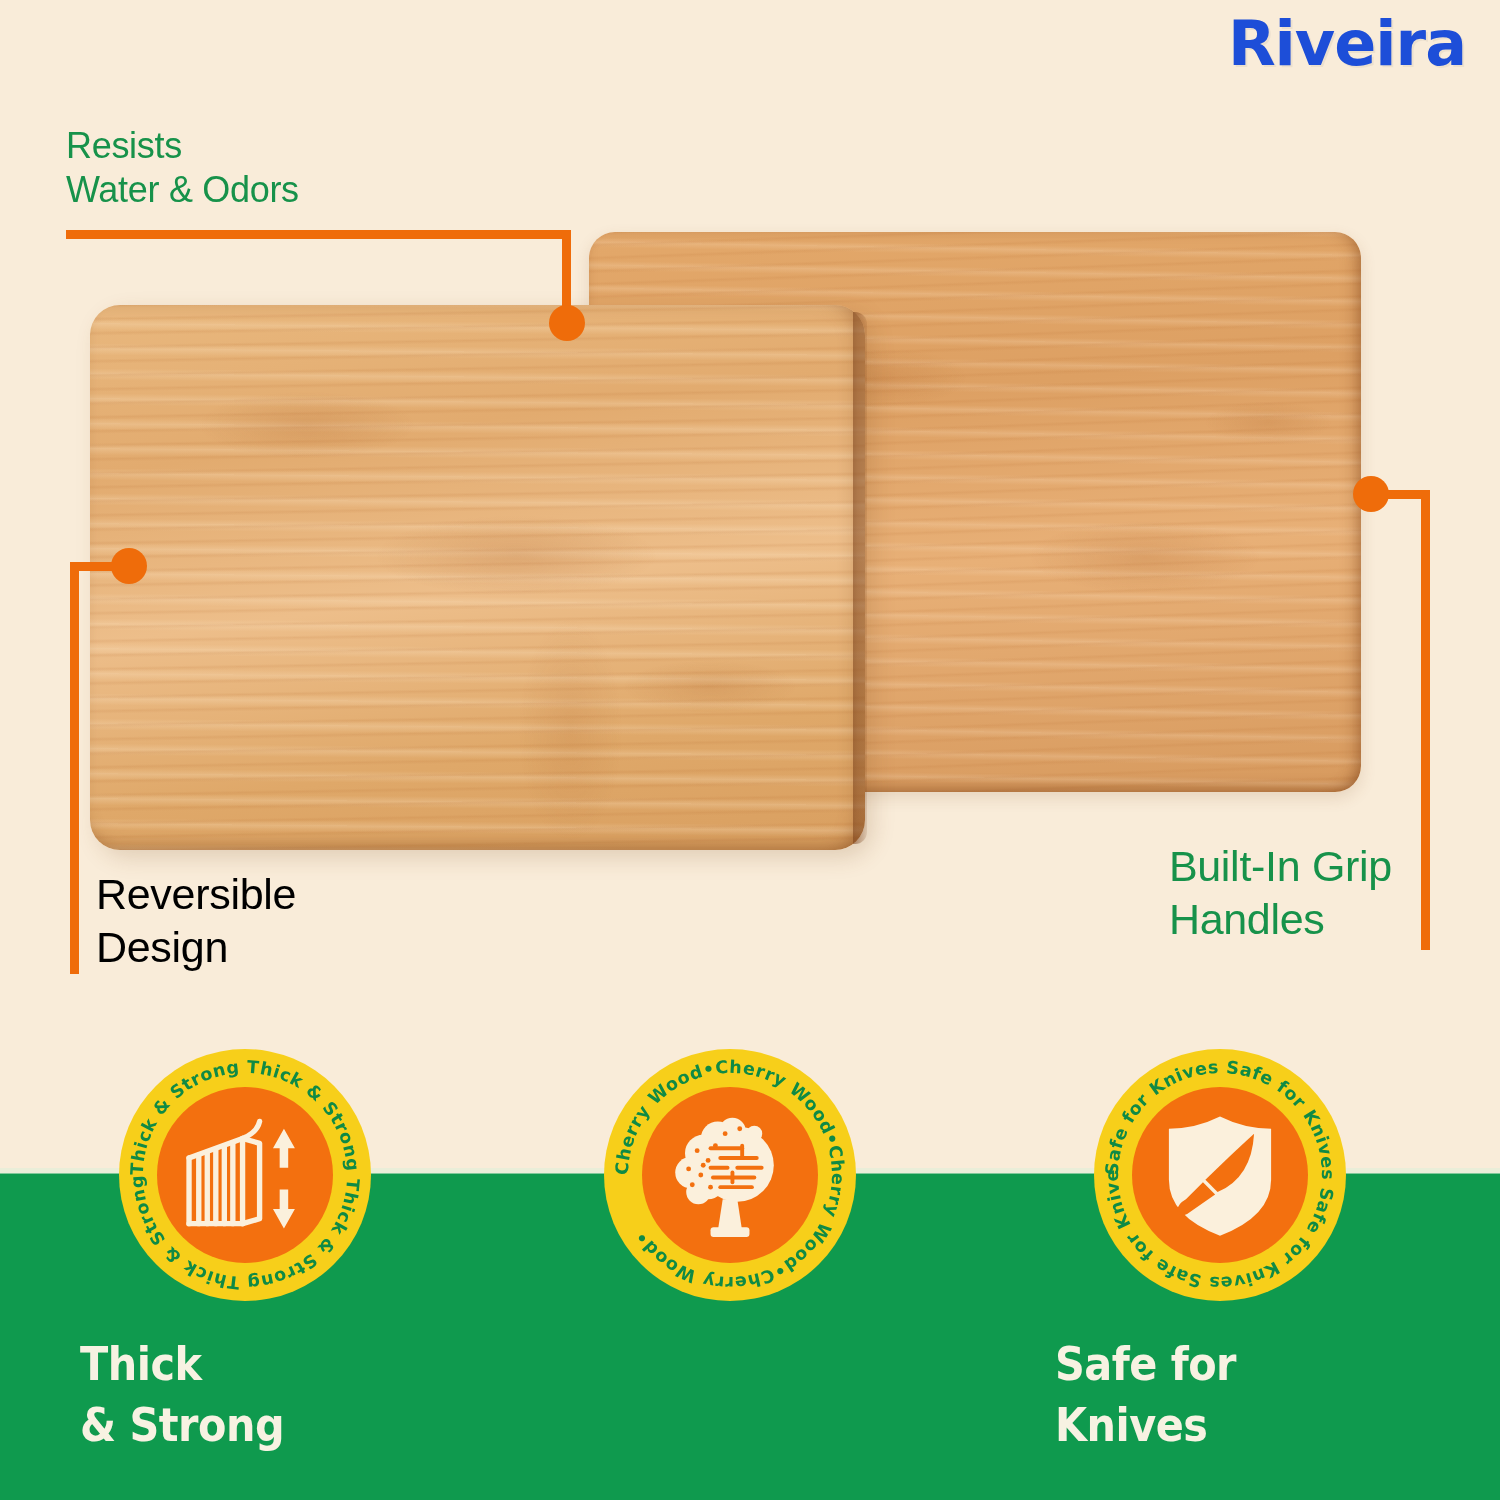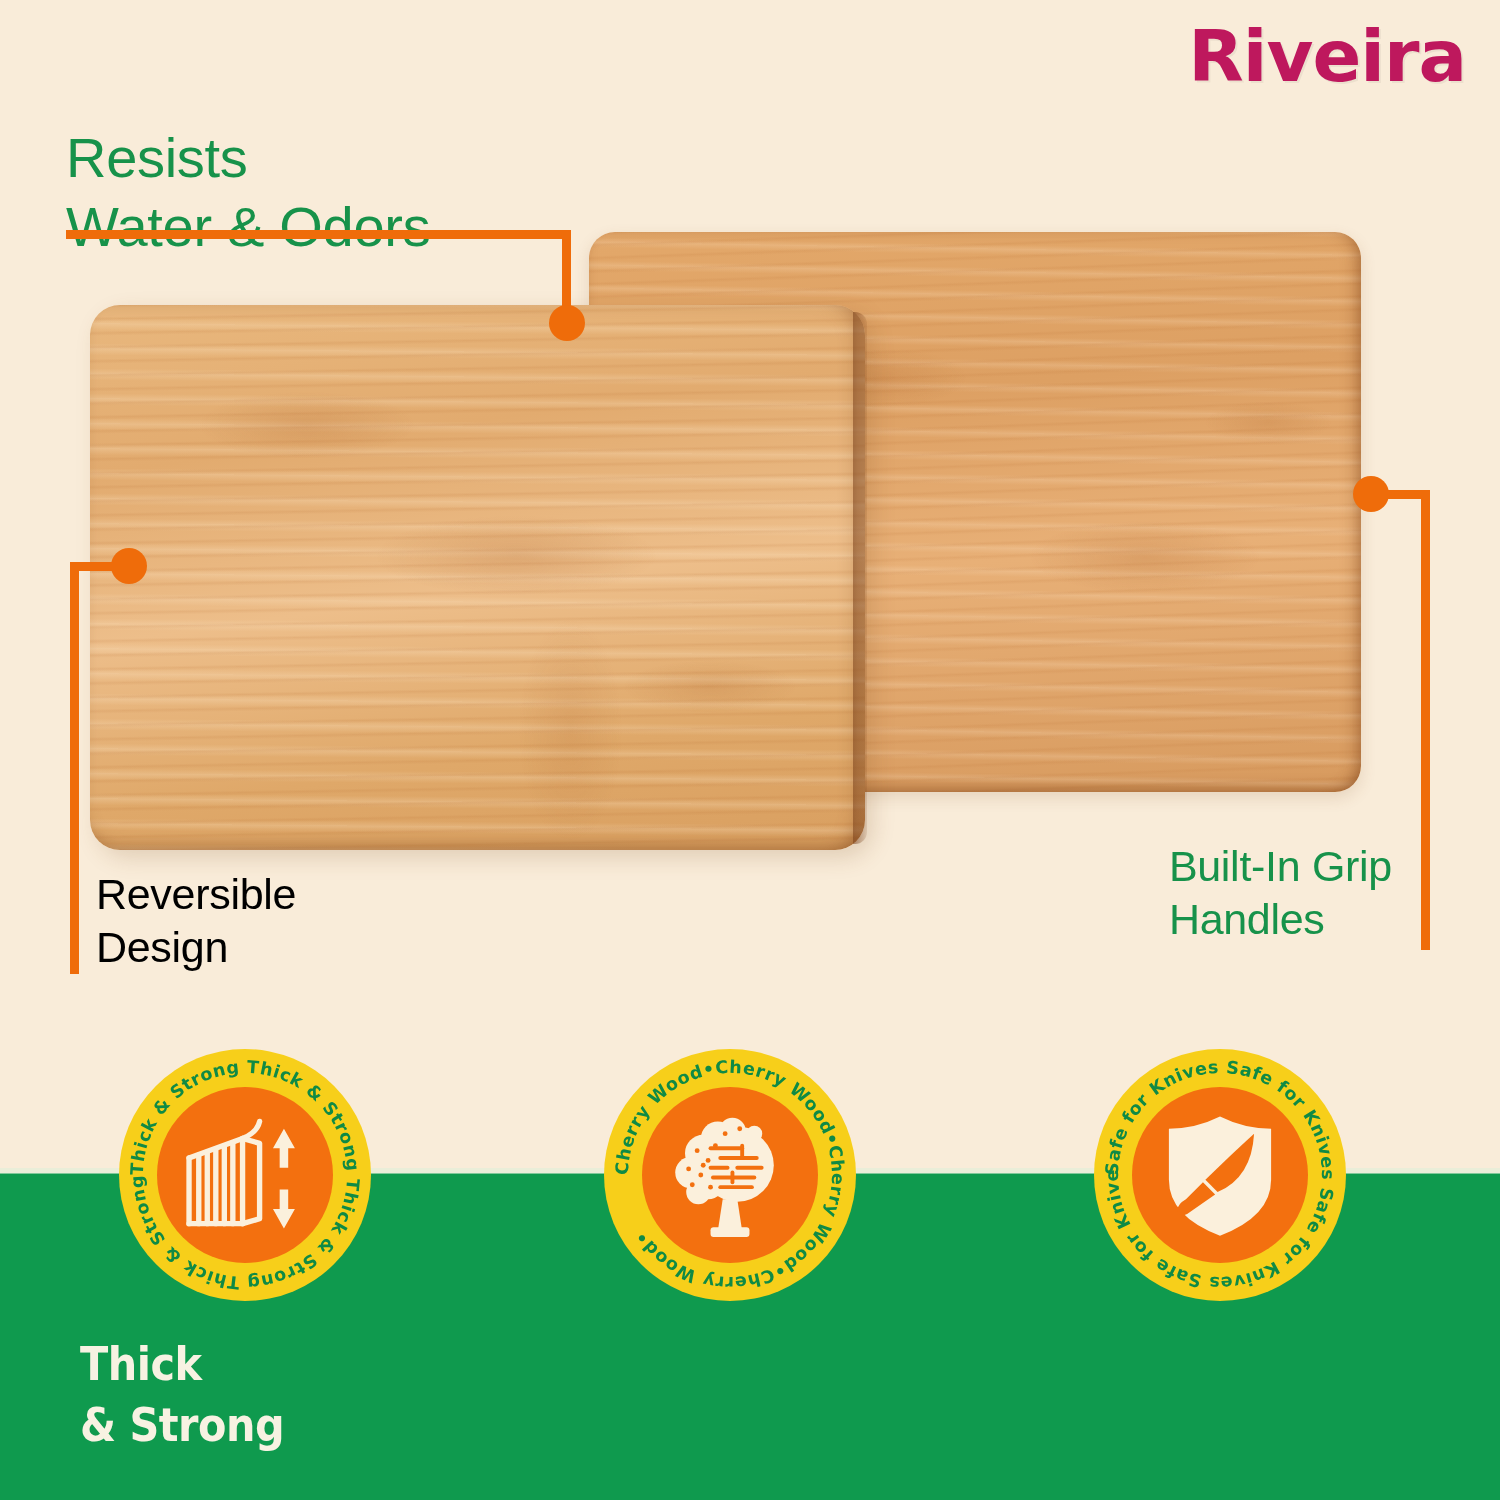--- a/index.html
+++ b/index.html
@@ -11,22 +11,22 @@
   }
   .stage{position:absolute;inset:0;}
 
   
   .band-cream{position:absolute;left:0;top:0;width:1500px;height:1173px;background:#f9ecd9;}
   .band-green{position:absolute;left:0;top:1173px;width:1500px;height:327px;background:#0f9a4e;}
   .band-seam{position:absolute;left:0;top:1168px;width:1500px;height:6px;background:#dff0d8;opacity:.55;}
 
   
   .logo{
-    position:absolute;right:34px;top:20px;
-    color:#be185d;font-size:72px;font-weight:bold;
+    position:absolute;right:34px;top:13px;
+    color:#1d4ed8;font-size:62px;font-weight:bold;
     letter-spacing:-1px;line-height:1;
     font-family:"DejaVu Sans",sans-serif;
     text-shadow:2px 2px 0 rgba(0,0,0,.05);
   }
 
   
   .board{position:absolute;overflow:hidden;}
   .board-back{
     left:589px;top:232px;width:772px;height:560px;
     border-radius:26px;
@@ -68,21 +68,21 @@
     position:absolute;left:853px;top:312px;width:14px;height:532px;
     border-radius:0 12px 12px 0;
     background:linear-gradient(90deg, rgba(120,62,24,.55), rgba(120,62,24,.12));
   }
 
   
   .cl{position:absolute;background:#ef6c0a;}
   .dot{position:absolute;width:36px;height:36px;border-radius:50%;background:#ef6c0a;}
 
   
-  .tl-text{position:absolute;left:66px;top:124px;color:#17924a;font-size:56px;line-height:1.23;font-weight:500;letter-spacing:-.3px;}
+  .tl-text{position:absolute;left:66px;top:124px;color:#17924a;font-size:36px;line-height:1.23;font-weight:500;letter-spacing:-.3px;}
   .tl-h{left:66px;top:230px;width:505px;height:9px;}
   .tl-v{left:562px;top:230px;width:9px;height:95px;}
   .tl-dot{left:549px;top:305px;}
 
   
   .ll-dot{left:111px;top:548px;}
   .ll-h{left:70px;top:562px;width:50px;height:9px;}
   .ll-v{left:70px;top:562px;width:9px;height:412px;}
   .ll-text{position:absolute;left:96px;top:868px;color:#000000;font-size:43px;line-height:1.23;font-weight:500;letter-spacing:-.3px;}
 
@@ -249,14 +249,18 @@
       </svg>
     </div>
   </div>
 
   <div class="caption" id="cap-1">
     <div>Thick</div>
     <div>&amp; Strong</div>
   </div>
   <div class="caption" id="cap-2">
   </div>
+  <div class="caption" id="cap-3">
+    <div>Safe for</div>
+    <div>Knives</div>
+  </div>
 
 </div>
 
 </body></html>

